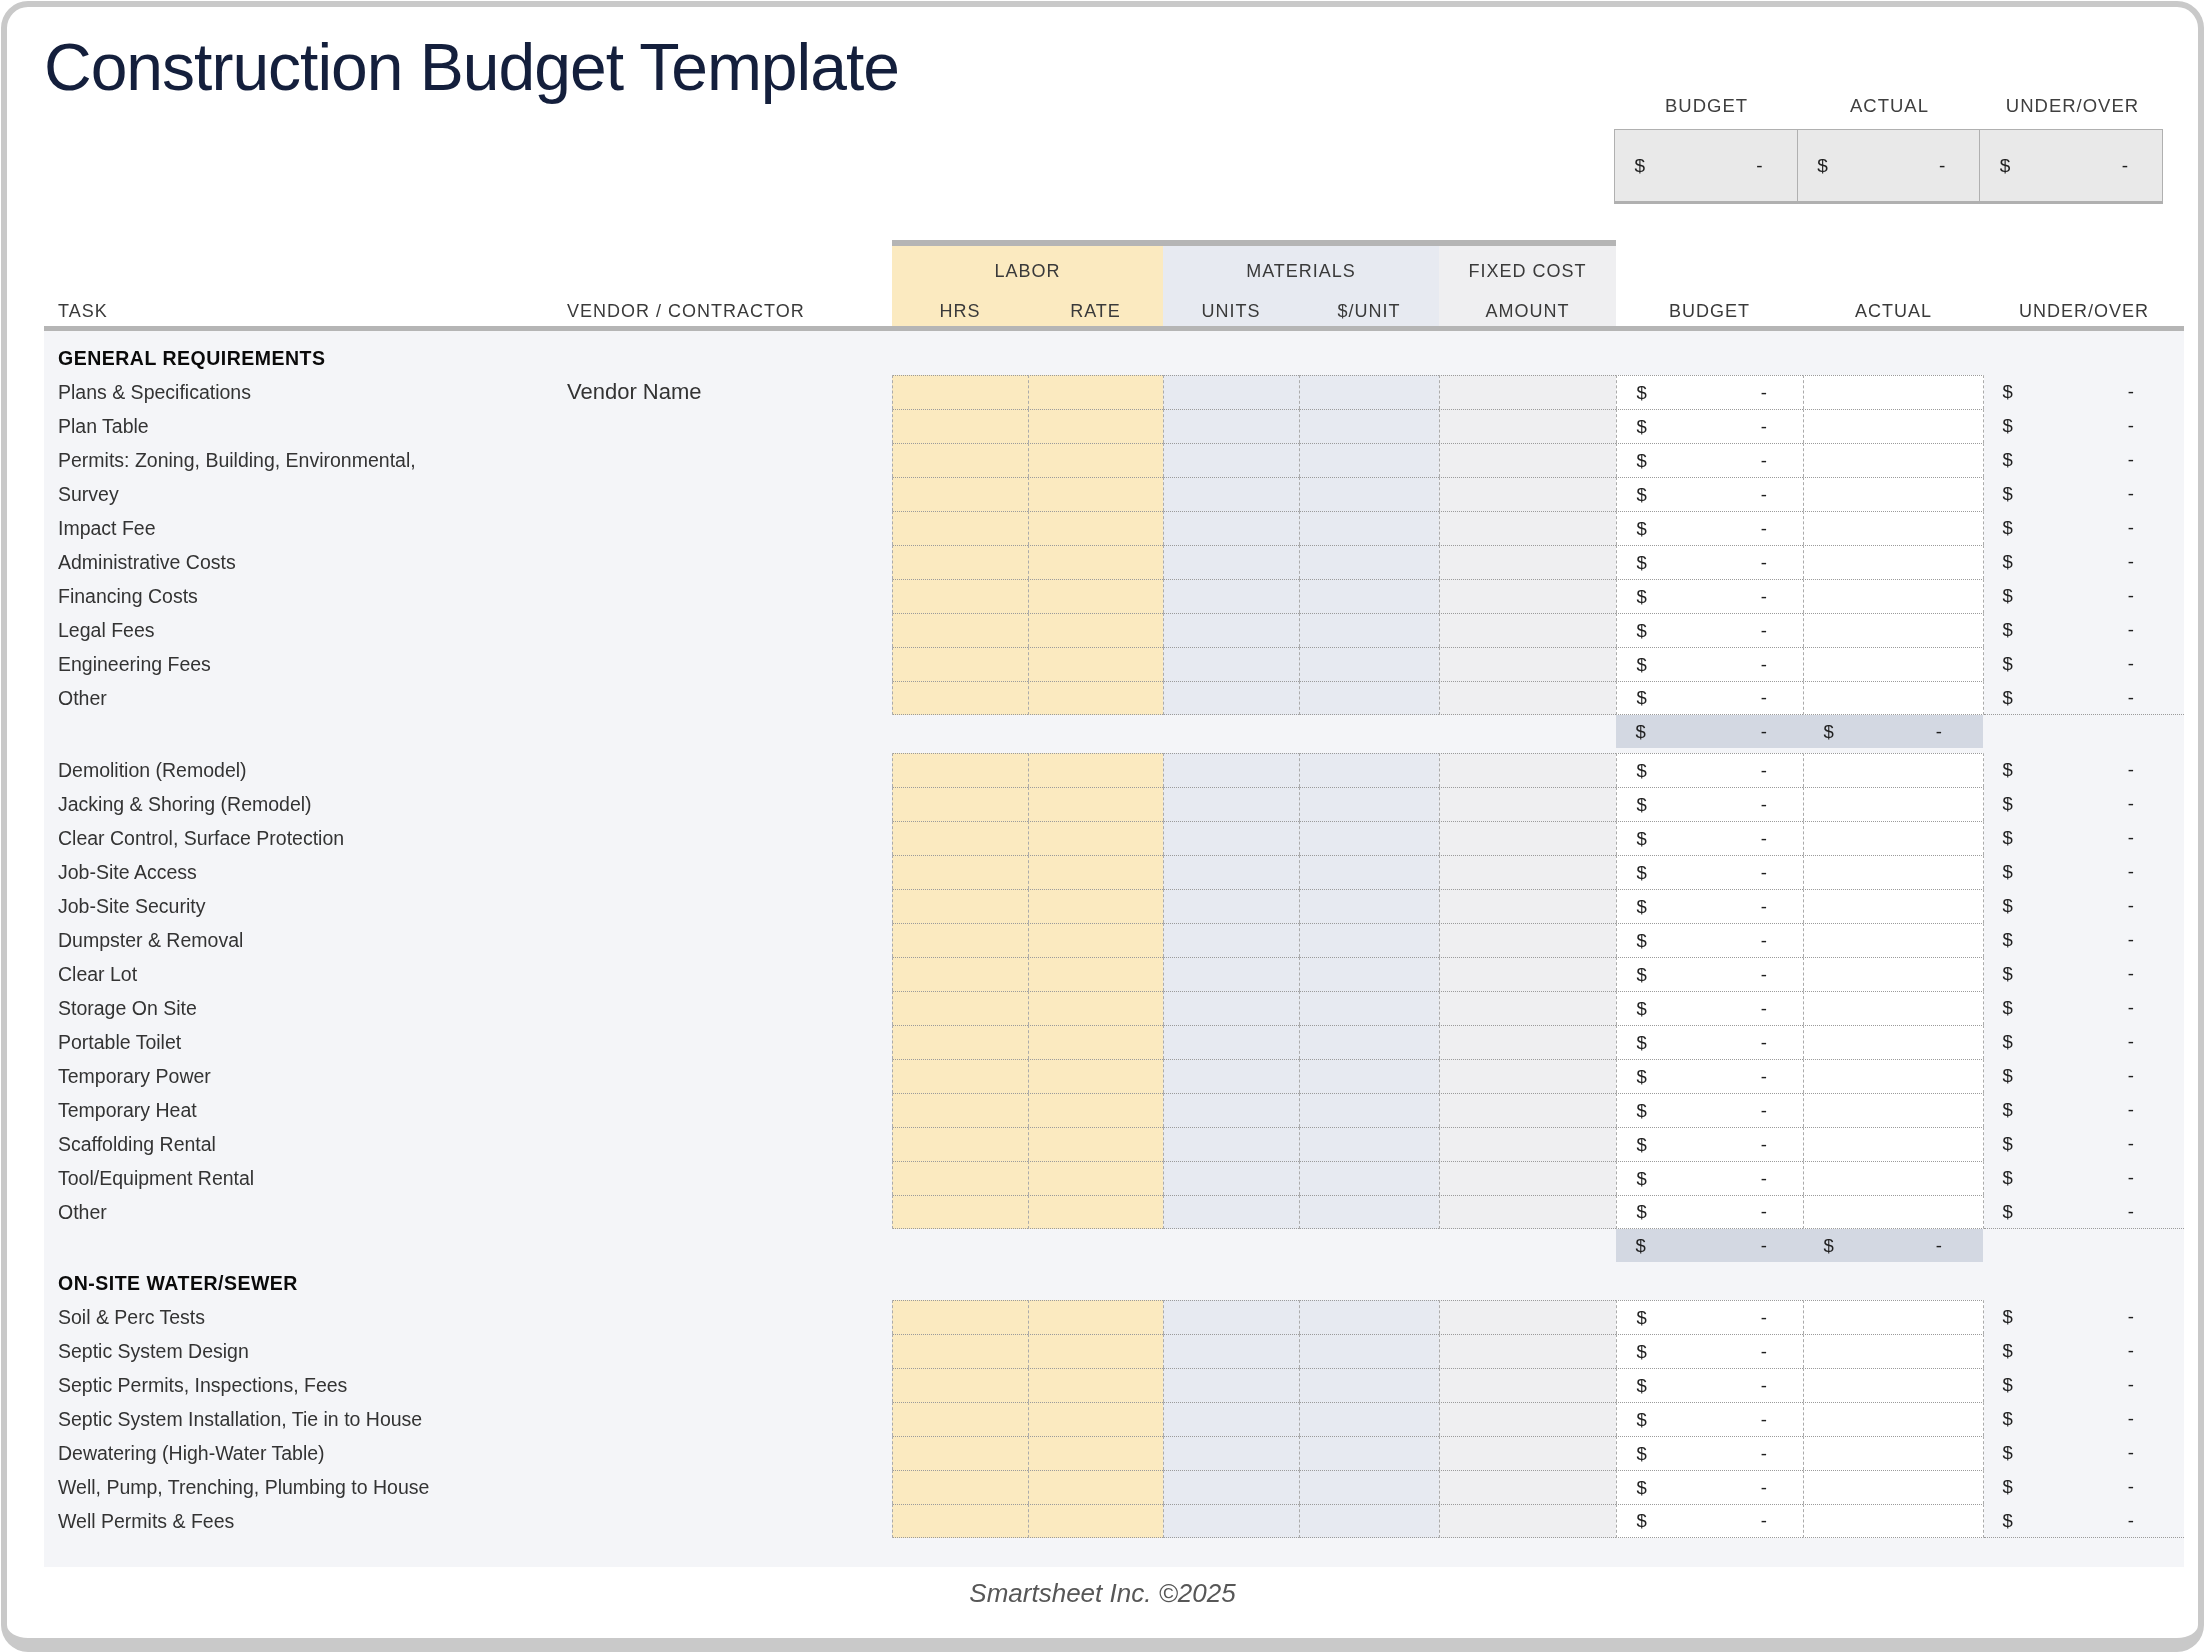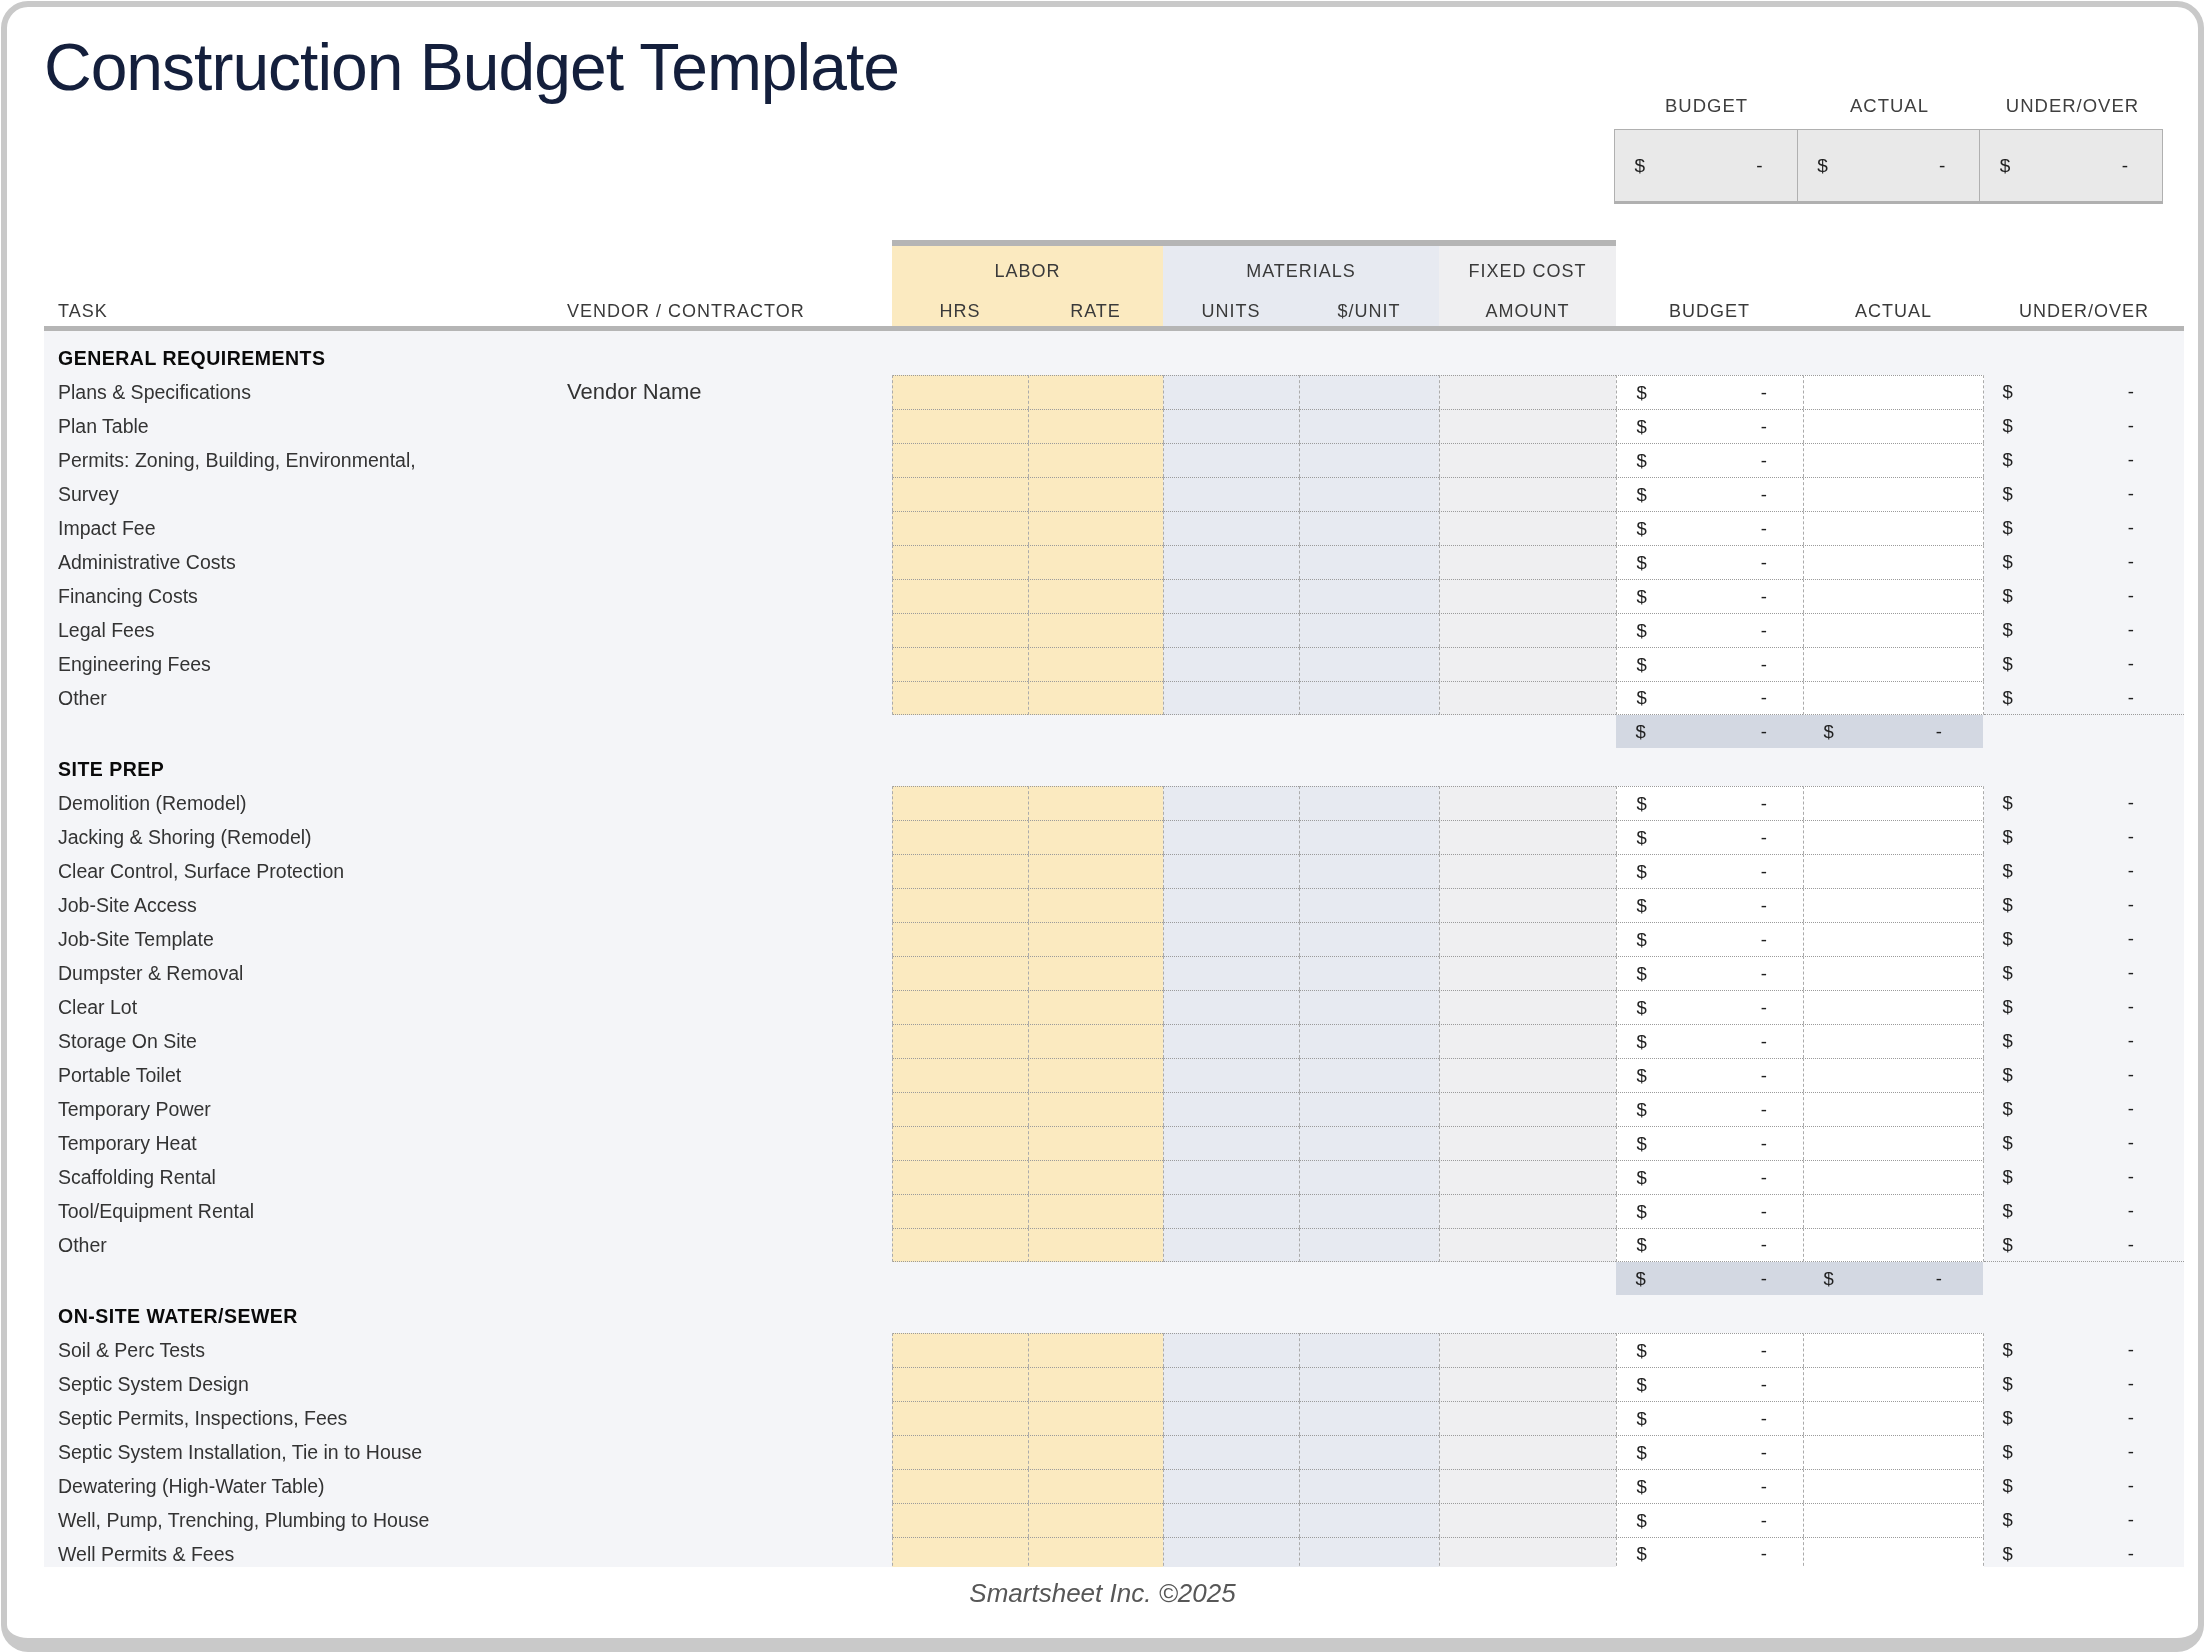--- a/index.html
+++ b/index.html
@@ -327,21 +327,20 @@
               <span>-</span>
             </div>
             <div class="money st-actual">
               <span>$</span>
               <span>-</span>
             </div>
           </div>
         </div>
       </div>
       <div class="section-block section">
-        <div class="section-header">SITE PREP</div>
         <div class="row">
           <div class="task-label">Demolition (Remodel)</div>
           <div class="vendor-label"></div>
           <div class="cell hrs"></div>
           <div class="cell rate"></div>
           <div class="cell units"></div>
           <div class="cell unitc"></div>
           <div class="cell amount"></div>
           <div class="cell budget money">
             <span>$</span>
@@ -401,21 +400,21 @@
             <span>$</span>
             <span>-</span>
           </div>
           <div class="cell actual"></div>
           <div class="cell uo money">
             <span>$</span>
             <span>-</span>
           </div>
         </div>
         <div class="row">
-          <div class="task-label">Job-Site Template</div>
+          <div class="task-label">Job-Site Security</div>
           <div class="vendor-label"></div>
           <div class="cell hrs"></div>
           <div class="cell rate"></div>
           <div class="cell units"></div>
           <div class="cell unitc"></div>
           <div class="cell amount"></div>
           <div class="cell budget money">
             <span>$</span>
             <span>-</span>
           </div>

